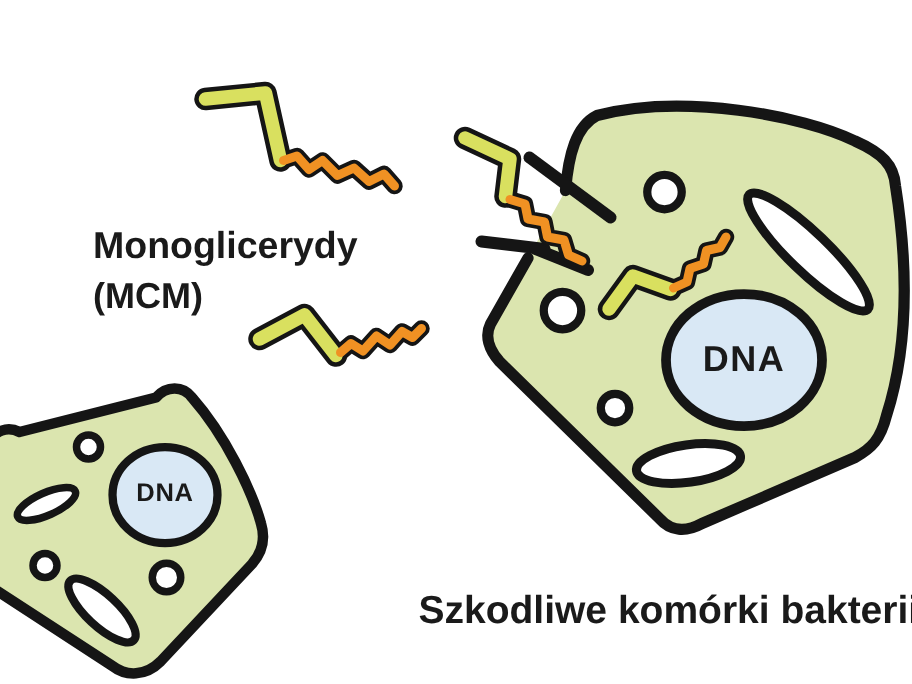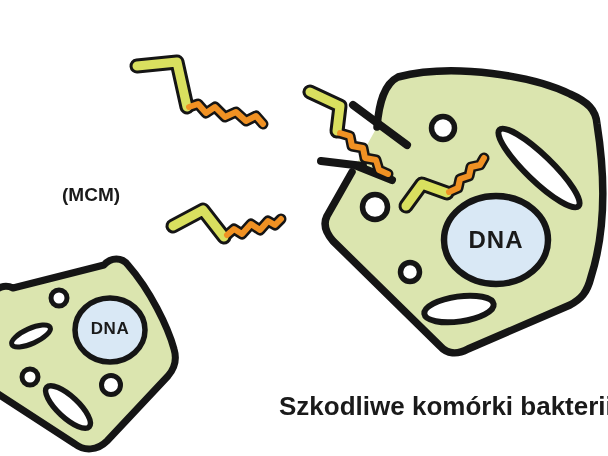--- a/index.html
+++ b/index.html
@@ -22,21 +22,21 @@
     display: block;
   }
   .label {
     position: absolute;
     color: #1a1a1a;
     font-weight: bold;
     white-space: nowrap;
     user-select: none;
   }
   .label-mono1 { left: 62px;  top: 150px; font-size: 25px; }
-  .label-mono2 { left: 62px;  top: 184px; font-size: 19px; }
+  .label-mono2 { left: 62px;  top: 184px; font-size: 24px; }
   .label-caption { left: 279px; top: 391px; font-size: 26px; }
   .label-dna-big {
     left: 444px; top: 226px; width: 104px;
     text-align: center; font-size: 24px; letter-spacing: 1px;
   }
   .label-dna-small {
     left: 75px; top: 319px; width: 70px;
     text-align: center; font-size: 17px; letter-spacing: 0.5px;
   }
 </style>
@@ -125,17 +125,18 @@
     </g>
 
     <g stroke-linecap="round" stroke-linejoin="round" fill="none">
       <path stroke="#151515" stroke-width="11" d="M 449 192 L 458 188 L 460 179 L 469 176 L 471 167 L 480 165 L 484 158"></path>
       <path stroke="#151515" stroke-width="15" d="M 406 206 L 422 184 L 447 193"></path>
       <path stroke-width="9" d="M 406 206 L 422 184 L 447 193" stroke="#d9e05f"></path>
       <path stroke-width="6" d="M 449 192 L 458 188 L 460 179 L 469 176 L 471 167 L 480 165 L 484 158" stroke="#f09123"></path>
     </g>
   </svg>
 
+  <div class="label label-mono1">Monoglicerydy</div>
   <div class="label label-mono2">(MCM)</div>
   <div class="label label-dna-big">DNA</div>
   <div class="label label-dna-small">DNA</div>
   <div class="label label-caption">Szkodliwe komórki bakterii</div>
 </div>
 
 </body></html>

